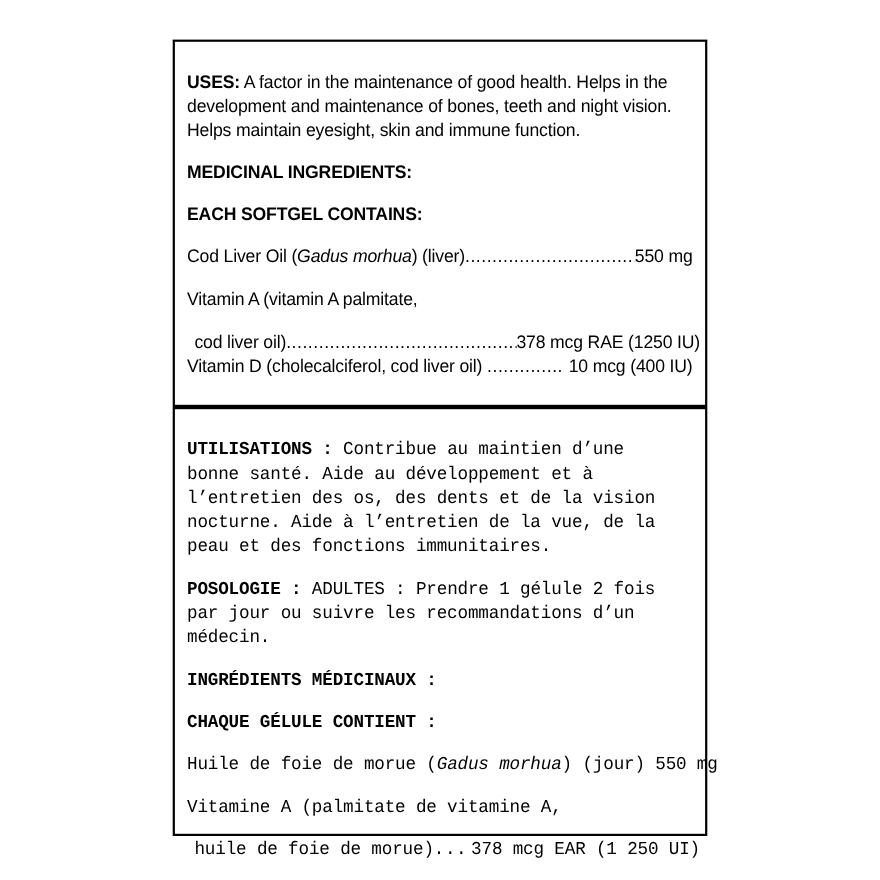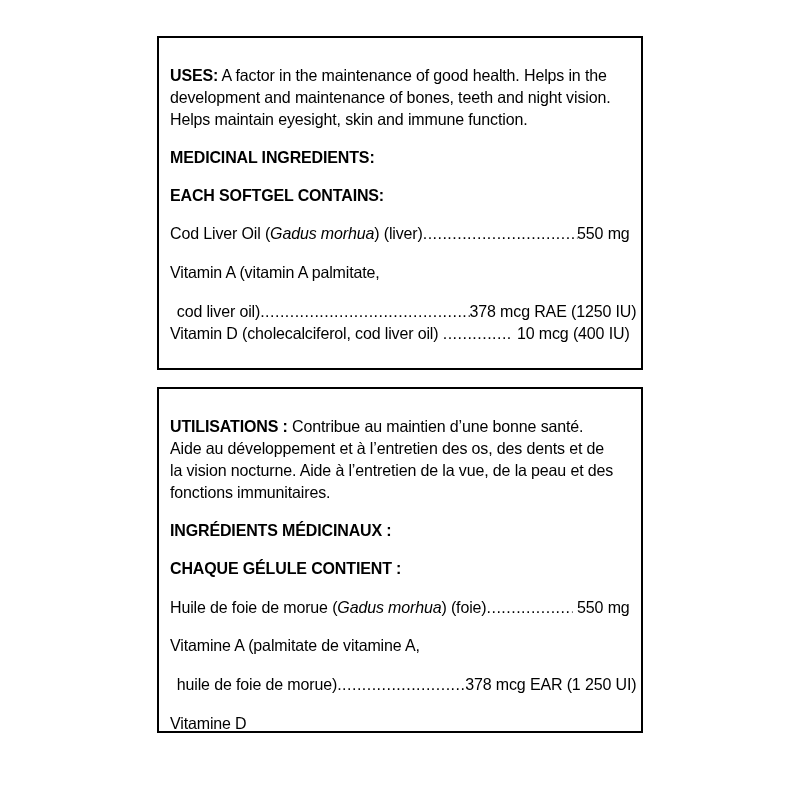--- a/index.html
+++ b/index.html
@@ -23,21 +23,21 @@
   }
 
   .panel {
     border: 2px solid #000000;
     background: #ffffff;
     box-sizing: border-box;
     padding: 9px 11px 24px 11px;
   }
 
   .panel-en { height: 334px; }
-  .panel-fr { margin-top: 17px; height: 346px; }
+  .panel-fr { height: 390px; font-family: Liberation Mono, monospace; }
 
   .block {
     margin: 0 0 6px 0;
   }
   .block:last-child { margin-bottom: 0; }
 
   .line {
     font-size: 16.5px;
     line-height: 1.345;
     letter-spacing: -0.15px;
@@ -123,27 +123,30 @@
 
 
   </section>
 
   <section class="panel panel-fr">
 
     <div class="block">
       <p class="line"><b class="hd">UTILISATIONS :</b><span> Contribue au maintien d’une bonne santé. Aide au développement et à l’entretien des os, des dents et de la vision nocturne. Aide à l’entretien de la vue, de la peau et des fonctions immunitaires.</span></p>
     </div>
 
+    <div class="block">
+      <p class="line"><b class="hd">POSOLOGIE :</b><span> ADULTES : Prendre 1 gélule 2 fois par jour ou suivre les recommandations d’un médecin.</span></p>
+    </div>
 
     <div class="block">
       <p class="line tight hd">INGRÉDIENTS MÉDICINAUX :</p>
       <p class="line tight hd">CHAQUE GÉLULE CONTIENT :</p>
 
       <div class="leader-row">
-        <span class="leader-name"><span>Huile de foie de morue (</span><i class="sci">Gadus morhua</i><span>) (foie)</span></span>
+        <span class="leader-name"><span>Huile de foie de morue (</span><i class="sci">Gadus morhua</i><span>) (jour)</span></span>
         <span class="leader-dots">.........................................................................................................</span>
         <span class="leader-amt"> 550 mg</span>
       </div>
 
       <p class="line">Vitamine A (palmitate de vitamine A,</p>
       <div class="leader-row indent">
         <span class="leader-name">huile de foie de morue)</span>
         <span class="leader-dots">.........................................................................................................</span>
         <span class="leader-amt">378 mcg EAR (1 250 UI)</span>
       </div>

